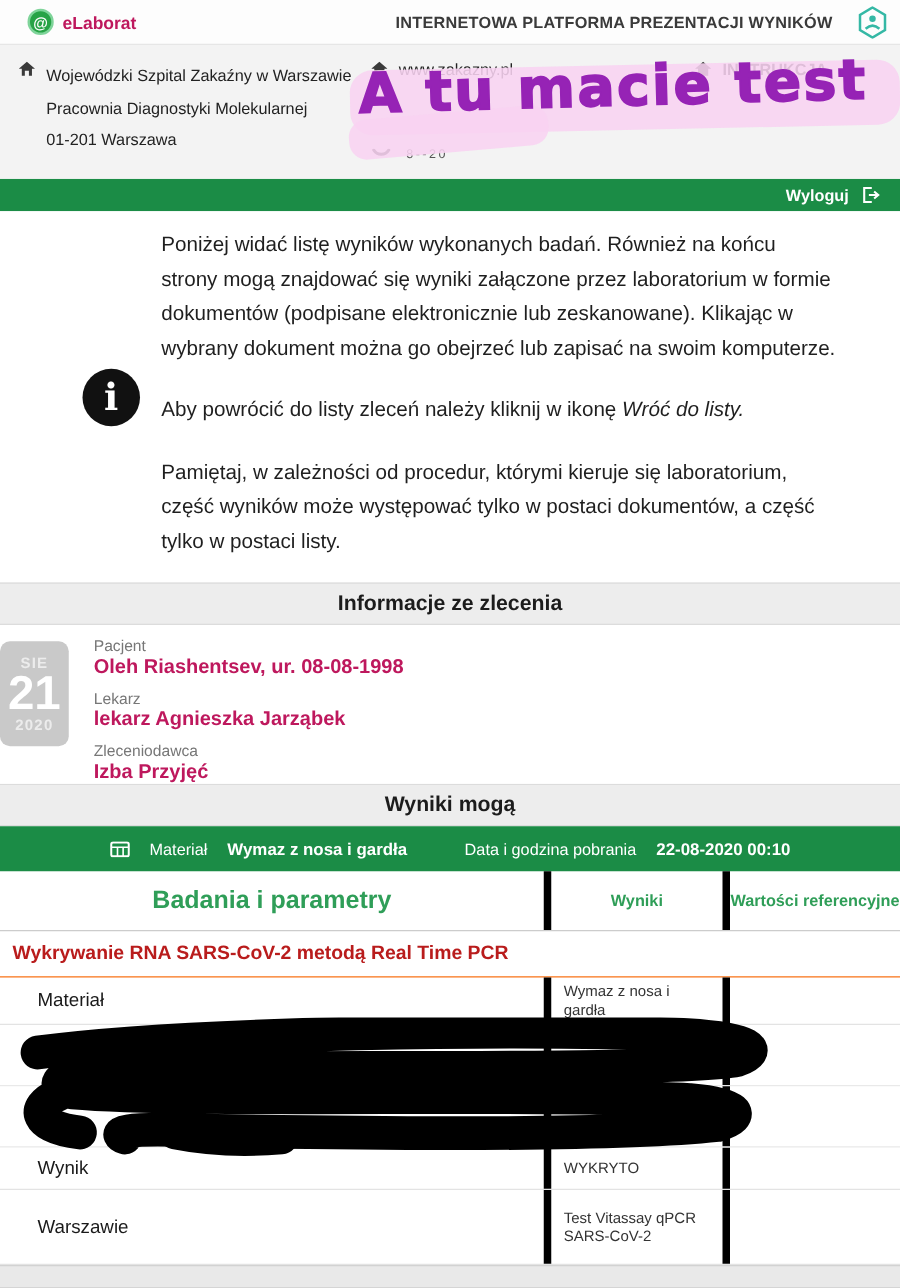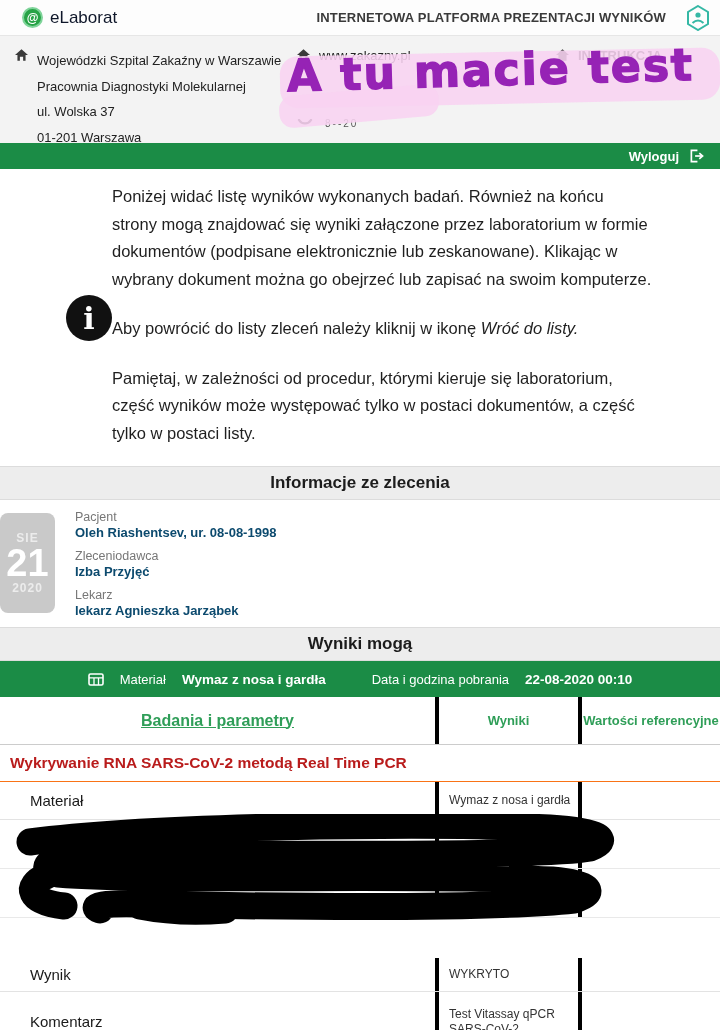--- a/index.html
+++ b/index.html
@@ -13,21 +13,21 @@
   .topbar{
     height:36px; background:#fdfdfd; display:flex; align-items:center;
     padding:0 10px 0 22px; border-bottom:1px solid #e6e6e6; flex:0 0 auto;
   }
   .logo{ display:flex; align-items:center; gap:7px; cursor:pointer; }
   .logo-circle{
     width:21px; height:21px; border-radius:50%; background:#27a346;
     color:#fff; font-size:12px; font-weight:bold; display:flex;
     align-items:center; justify-content:center; border:2px solid #7fd49a;
   }
-  .logo-text{ color:#0f172a; font-size:17px; font-weight:normal; }
+  .logo-text{ color:#be185d; font-size:14px; font-weight:bold; }
   .topbar-right{ margin-left:auto; display:flex; align-items:center; gap:20px; }
   .platform-title{ font-size:13px; font-weight:bold; color:#3a3a3a; letter-spacing:.2px; }
 
   
   .site-header{ height:107px; background:#f3f3f3; position:relative; flex:0 0 auto; }
   .hdr-col{ position:absolute; display:flex; gap:9px; }
   .hdr-left{ left:15px; top:12px; }
   .hdr-mid{ left:297px; top:12px; }
   .hdr-right{ left:556px; top:12px; }
   .hdr-lines{ font-size:13px; color:#222; line-height:25.5px; }
@@ -60,76 +60,76 @@
   .logout-label{ color:#fff; font-size:13px; font-weight:bold; cursor:pointer; }
 
   
   .info-section{ height:297px; background:#fff; display:flex; padding:14px 0 0 66px; flex:0 0 auto; }
   .info-icon{
     width:46px; height:46px; border-radius:50%; background:#111; color:#fff;
     font-family:"DejaVu Serif", serif; font-weight:bold; font-size:30px;
     display:flex; align-items:center; justify-content:center;
     margin-top:112px; flex:0 0 auto;
   }
-  .info-texts{ width:540px; font-size:16.5px; line-height:27.5px; color:#1f1f1f; }
+  .info-texts{ margin-left:17px; width:540px; font-size:16.5px; line-height:27.5px; color:#1f1f1f; }
   .info-texts p{ margin-bottom:22px; }
   .italic{ font-style:italic; }
 
   
   .section-title{
     height:34px; background:#ededed; border-top:1px solid #dcdcdc; border-bottom:1px solid #dcdcdc;
     display:flex; align-items:center; justify-content:center;
     font-size:17px; font-weight:bold; color:#1c1c1c; flex:0 0 auto;
   }
 
   
   .order-card{ height:127px; background:#fff; position:relative; flex:0 0 auto; }
   .date-badge{
-    position:absolute; left:0; top:13px; width:55px; height:100px;
+    position:absolute; left:0; top:13px; width:55px; height:84px;
     background:#c9c9c9; border-radius:8px; color:#fff; text-align:center;
     display:flex; flex-direction:column; justify-content:center; gap:2px;
   }
   .date-month,.date-year{ font-size:12px; font-weight:bold; color:#ececec; letter-spacing:1px; }
   .date-day{ font-size:38px; font-weight:bold; line-height:32px; }
   .order-fields{ position:absolute; left:75px; top:10px; }
   .field{ margin-bottom:9px; }
   .field-label{ font-size:12.5px; color:#777; display:block; margin-bottom:1px; }
-  .field-value{ font-size:13px; font-weight:bold; color:#0c4a6e; display:block; }
+  .field-value{ font-size:16px; font-weight:bold; color:#be185d; display:block; }
   .back-btn{
     position:absolute; right:14px; top:24px; width:80px; height:78px;
     background:#3cb054; border:none; border-radius:16px; cursor:pointer;
     display:flex; flex-direction:column; align-items:center; justify-content:center; gap:8px;
   }
   .back-btn-label{ color:#1a7a33; font-size:12.5px; }
 
   
   .material-bar{
     height:36px; background:#1b8c46; display:flex; align-items:center;
     justify-content:center; gap:16px; color:#fff; flex:0 0 auto;
   }
   .mb-label{ font-size:13px; }
   .mb-value{ font-size:13.5px; font-weight:bold; }
   .mb-gap{ width:14px; }
 
   
   .rtable{ flex:0 0 auto; }
   .trow{ display:grid; grid-template-columns:435px 143px 142px; }
   .cell{ display:flex; align-items:center; }
-  .c2,.c3{ border-left:4px solid #000000; }
+  .c2,.c3{ border-left:6px solid #000000; }
   .thead{ height:48px; border-bottom:1px solid #ccc; }
   .thead .cell{ justify-content:center; font-weight:bold; color:#2f9e58; }
-  .th1{ font-size:16px;text-decoration:underline; }
+  .th1{ font-size:20px; }
   .th2,.th3{ font-size:13px; }
   .testname-row{
     height:37px; display:flex; align-items:center; padding-left:10px;
     font-size:15.5px; font-weight:bold; color:#b91c1c; border-bottom:1px solid #f97316;
   }
   .data-row{ border-bottom:1px solid #e3e3e3; }
   .row-mat{ height:38px; }
-  .row-wynik{ height:34px;margin-top:40px; }
+  .row-wynik{ height:34px; }
   .row-koment{ height:60px; }
   .param-cell{ padding-left:30px; font-size:15px; color:#1a1a1a; }
   .result-cell{ padding-left:10px; padding-right:6px; font-size:12px; color:#333; line-height:15px; }
   .redacted-zone{ position:relative; height:98px; }
   .red-row{ height:49px; border-bottom:1px solid #e9e9e9; }
   .scribble{ position:absolute; left:0; top:-6px; z-index:10; }
 
   
   .page-footer{ flex:1 1 auto; background:#e9e9e9; border-top:1px solid #d2d2d2; }
 
@@ -160,21 +160,20 @@
   <div class="site-header">
     <div class="hdr-col hdr-left">
       <span class="home-ic">
         <svg width="13" height="12" viewBox="0 0 16 14">
             <path d="M8 0 L16 7 H13 V14 H10 V9 H6 V14 H3 V7 H0 Z" fill="#3a3a3a"></path>
           </svg>
       </span>
       <span class="hdr-lines">
         <span class="hdr-line">Wojewódzki Szpital Zakaźny w Warszawie</span>
         <span class="hdr-line">Pracownia Diagnostyki Molekularnej</span>
-        <span class="hdr-line">ul. Wolska 37</span>
         <span class="hdr-line">01-201 Warszawa</span>
       </span>
     </div>
 
     <div class="hdr-col hdr-mid">
       <span class="home-ic">
         <svg width="13" height="12" viewBox="0 0 16 14">
             <path d="M8 0 L16 7 H13 V14 H10 V9 H6 V14 H3 V7 H0 Z" fill="#3a3a3a"></path>
           </svg>
       </span>
@@ -233,26 +232,26 @@
       <span class="date-month">SIE</span>
       <span class="date-day">21</span>
       <span class="date-year">2020</span>
     </div>
     <div class="order-fields">
       <div class="field">
         <span class="field-label">Pacjent</span>
         <span class="field-value">Oleh Riashentsev, ur. 08-08-1998</span>
       </div>
       <div class="field">
+        <span class="field-label">Lekarz</span>
+        <span class="field-value">lekarz Agnieszka Jarząbek</span>
+      </div>
+      <div class="field">
         <span class="field-label">Zleceniodawca</span>
         <span class="field-value">Izba Przyjęć</span>
-      </div>
-      <div class="field">
-        <span class="field-label">Lekarz</span>
-        <span class="field-value">lekarz Agnieszka Jarząbek</span>
       </div>
     </div>
   </div>
 
   <div class="section-title">Wyniki mogą</div>
 
   <div class="material-bar">
     <span>
       <svg width="16" height="13" viewBox="0 0 16 13">
         <rect x="1" y="1" width="14" height="11" rx="1.5" fill="none" stroke="#fff" stroke-width="1.6"></rect>
@@ -301,21 +300,21 @@
       </svg>
     </div>
 
     <div class="trow data-row row-wynik">
       <div class="cell param-cell">Wynik</div>
       <div class="cell result-cell c2">WYKRYTO</div>
       <div class="cell c3"></div>
     </div>
 
     <div class="trow data-row row-koment">
-      <div class="cell param-cell">Komentarz</div>
+      <div class="cell param-cell">Warszawie</div>
       <div class="cell result-cell c2">Test Vitassay qPCR SARS-CoV-2</div>
       <div class="cell c3"></div>
     </div>
   </div>
 
   <div class="page-footer"></div>
 
 </div>
 
 </body></html>

